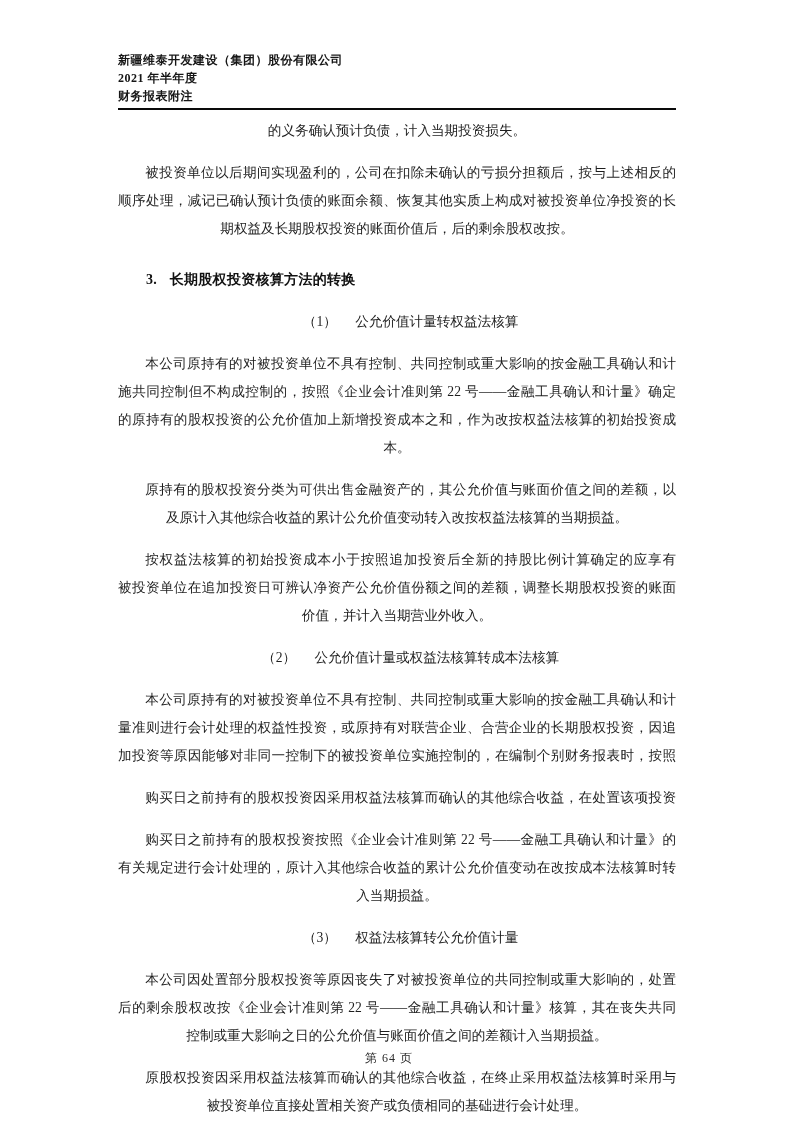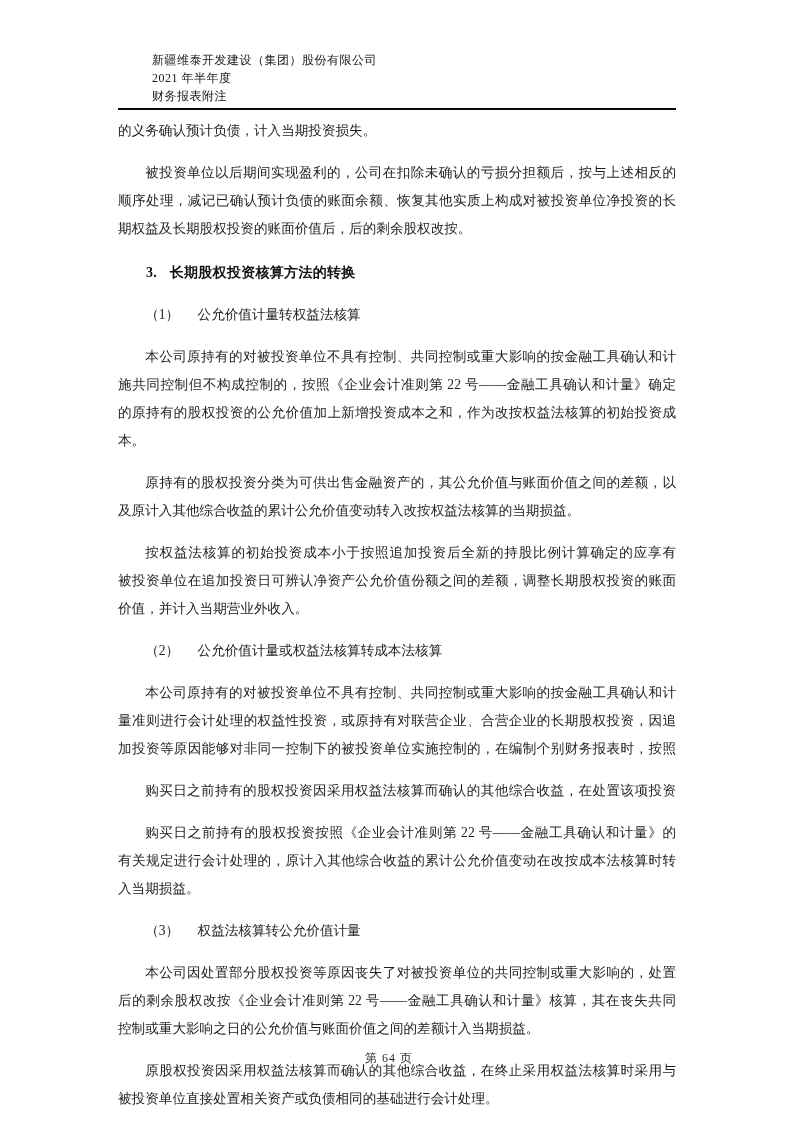--- a/index.html
+++ b/index.html
@@ -6,41 +6,41 @@
   .page {
     position:relative;
     width:794px; height:1123px;
     background:#ffffff;
     overflow:hidden;
     font-family:"Liberation Serif","DejaVu Serif",serif;
     color:#1d1d1d;
   }
   .hdr {
     position:absolute; left:118px; top:51px; width:558px;
-    font-weight:normal; font-size:12px; line-height:18px;
-    letter-spacing:0.5px; color:#161616;margin-left:34px;
+    font-weight:bold; font-size:12px; line-height:18px;
+    letter-spacing:0.5px; color:#161616;
   }
   .rule {
     position:absolute; left:118px; top:108px; width:558px; height:2px;
     background:#0a0a0a;
   }
   .body {
     position:absolute; left:118px; top:117px; width:558px;
     font-size:13.6px; line-height:28px; color:#1d1d1d;
   }
-  .line { text-align:left; }
+  .line { text-align:center; }
   .line.ind { text-indent:2em;margin-top:14px; }
   .line.fill {
     text-align:justify;
     text-align-last:justify;
     text-justify:inter-ideograph;
   }
   .heading {
     font-weight:bold; font-size:14px; line-height:28px;
-    margin-top:16px; text-indent:2em; color:#111111;
+    margin-top:23px; text-indent:2em; color:#111111;
     letter-spacing:0.3px;
   }
   .heading .num { margin-right:0.9em; }
   .sub .subnum { margin-right:1.35em; }
   .ftr {
     position:absolute; left:0; top:1050px; width:778px;
     text-align:center; font-size:12px; color:#2a2a2a;
     letter-spacing:1px;
   }
 </style>

